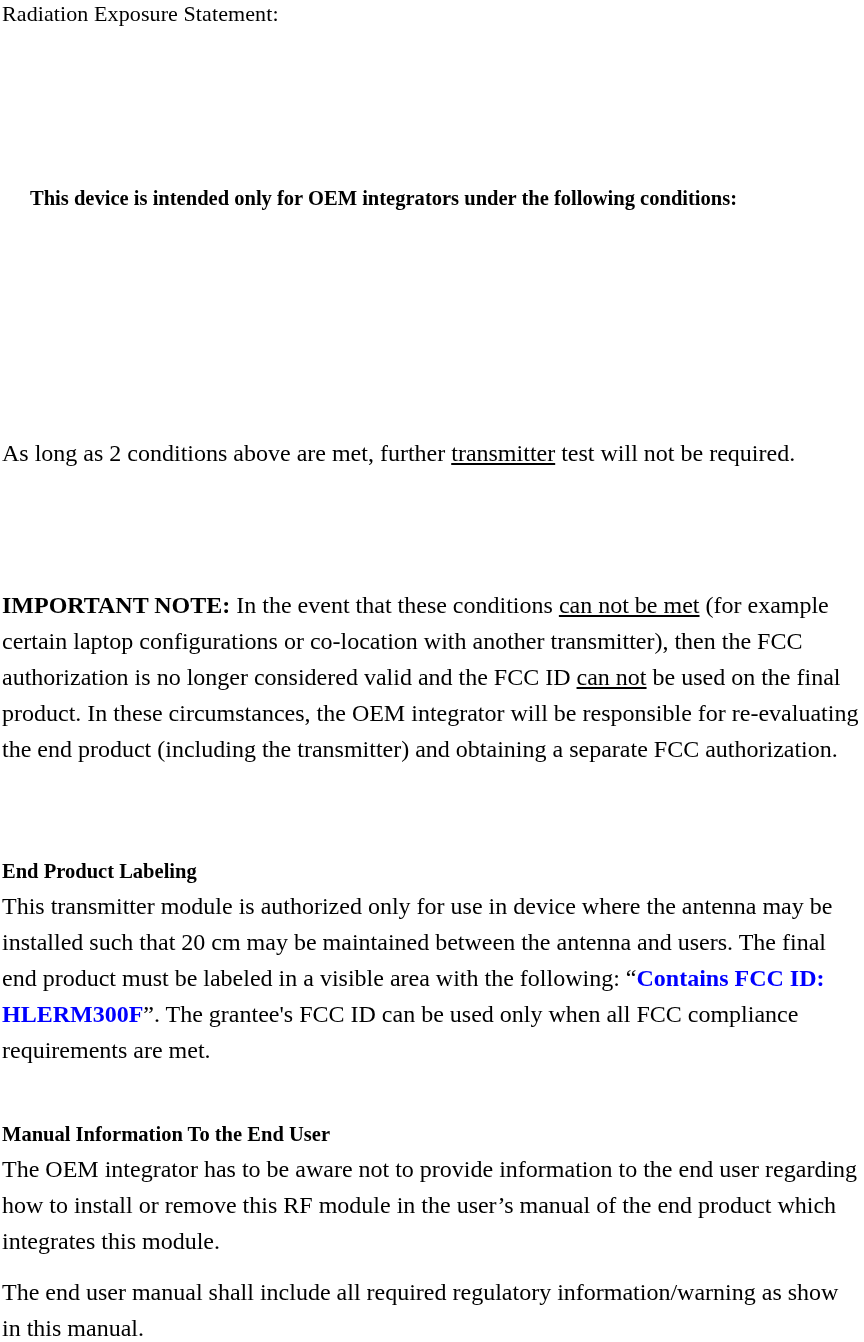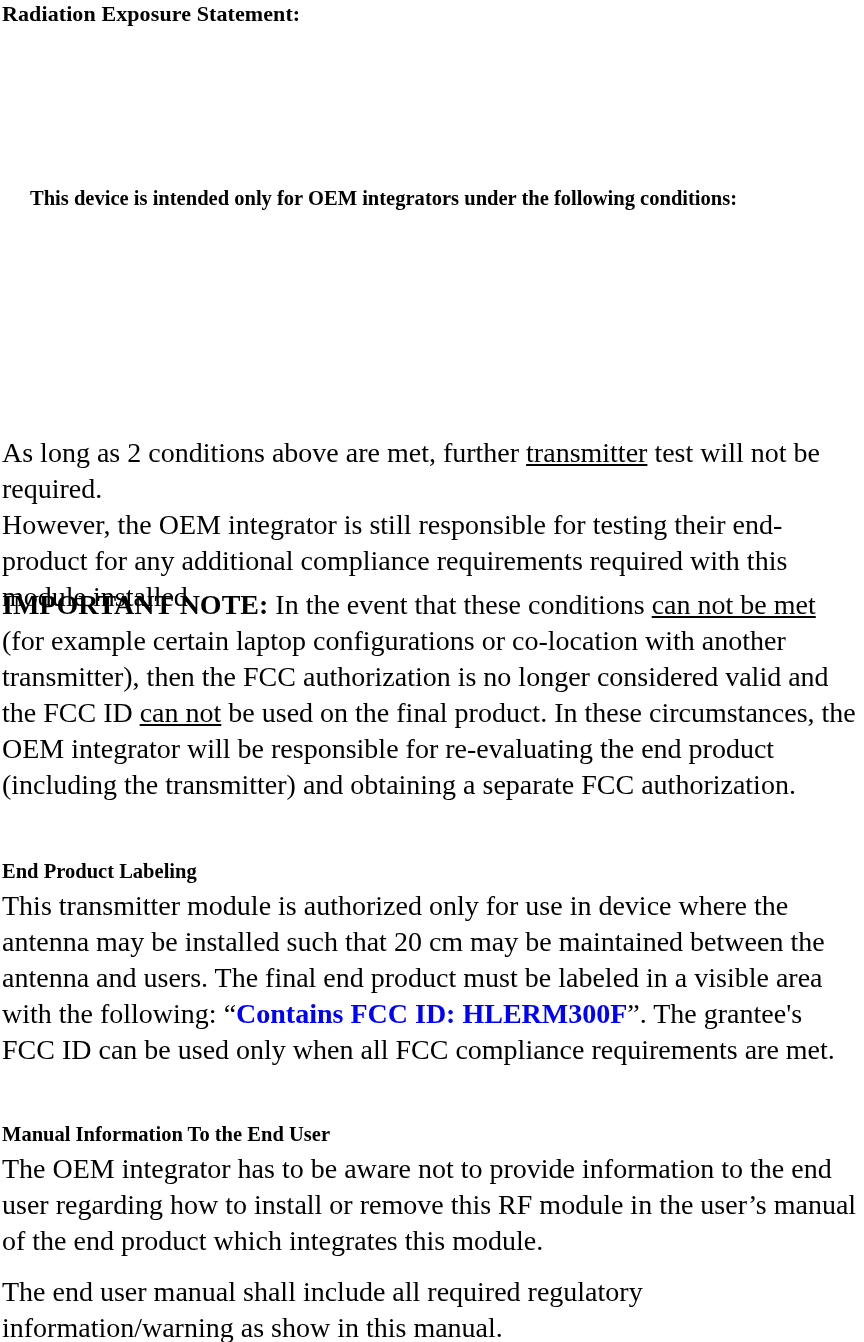--- a/index.html
+++ b/index.html
@@ -20,21 +20,21 @@
     position: relative;
     width: 864px;
     height: 1342px;
     overflow: hidden;
     box-sizing: border-box;
     padding: 0 2px 0 2px;
   }
 
   
   .h-bold {
-    font-weight: bold;
+    font-weight: normal;
     font-size: 22px;
     line-height: 27px;
     margin: 0;
     letter-spacing: 0.1px;
   }
   
   .h-bold-cond {
     font-weight: bold;
     font-size: 21.5px;
     line-height: 26px;
@@ -46,21 +46,21 @@
   .p-just {
     font-size: 22px;
     line-height: 41px;
     margin: 0;
     text-align: justify;
     text-justify: inter-word;
   }
 
   
   .p-tight {
-    font-size: 28px;
+    font-size: 24px;
     line-height: 36px;
     margin: 0;
     text-align: left;
   }
 
   .listrow {
     font-size: 22px;
     line-height: 41px;
     margin: 0;
     text-align: left;
@@ -96,21 +96,20 @@
 
   <div class="sec" style="top:185px;margin-left:28px;">
     <div class="h-bold-cond">This device is intended only for OEM integrators under the following conditions:</div>
   </div>
 
   <div class="sec" style="top:258px;">
   </div>
 
   <div class="sec" style="top:435px;">
     <div class="p-tight"><span>As long as 2 conditions above are met, further </span><u>transmitter</u><span> test will not be required.</span></div>
-    <div class="p-tight">However, the OEM integrator is still responsible for testing their end-product for any additional compliance requirements required with this module installed</div>
   </div>
 
   <div class="sec" style="top:587px;">
     <div class="p-tight"><b>IMPORTANT NOTE:</b><span> In the event that these conditions </span><u>can not be met</u><span> (for example certain laptop configurations or co-location with another transmitter), then the FCC authorization is no longer considered valid and the FCC ID </span><u>can not</u><span> be used on the final product. In these circumstances, the OEM integrator will be responsible for re-evaluating the end product (including the transmitter) and obtaining a separate FCC authorization.</span></div>
   </div>
 
   <div class="sec" style="top:858px;">
     <div class="h-bold-cond">End Product Labeling</div>
     <div class="p-tight" style="margin-top:4px;"><span>This transmitter module is authorized only for use in device where the antenna may be installed such that 20 cm may be maintained between the antenna and users. The final end product must be labeled in a visible area with the following: “</span><span class="blue">Contains FCC ID:</span><span class="blue"> </span><span class="blue">HLERM300F</span><span>”. The grantee's FCC ID can be used only when all FCC compliance requirements are met.</span></div>
   </div>

